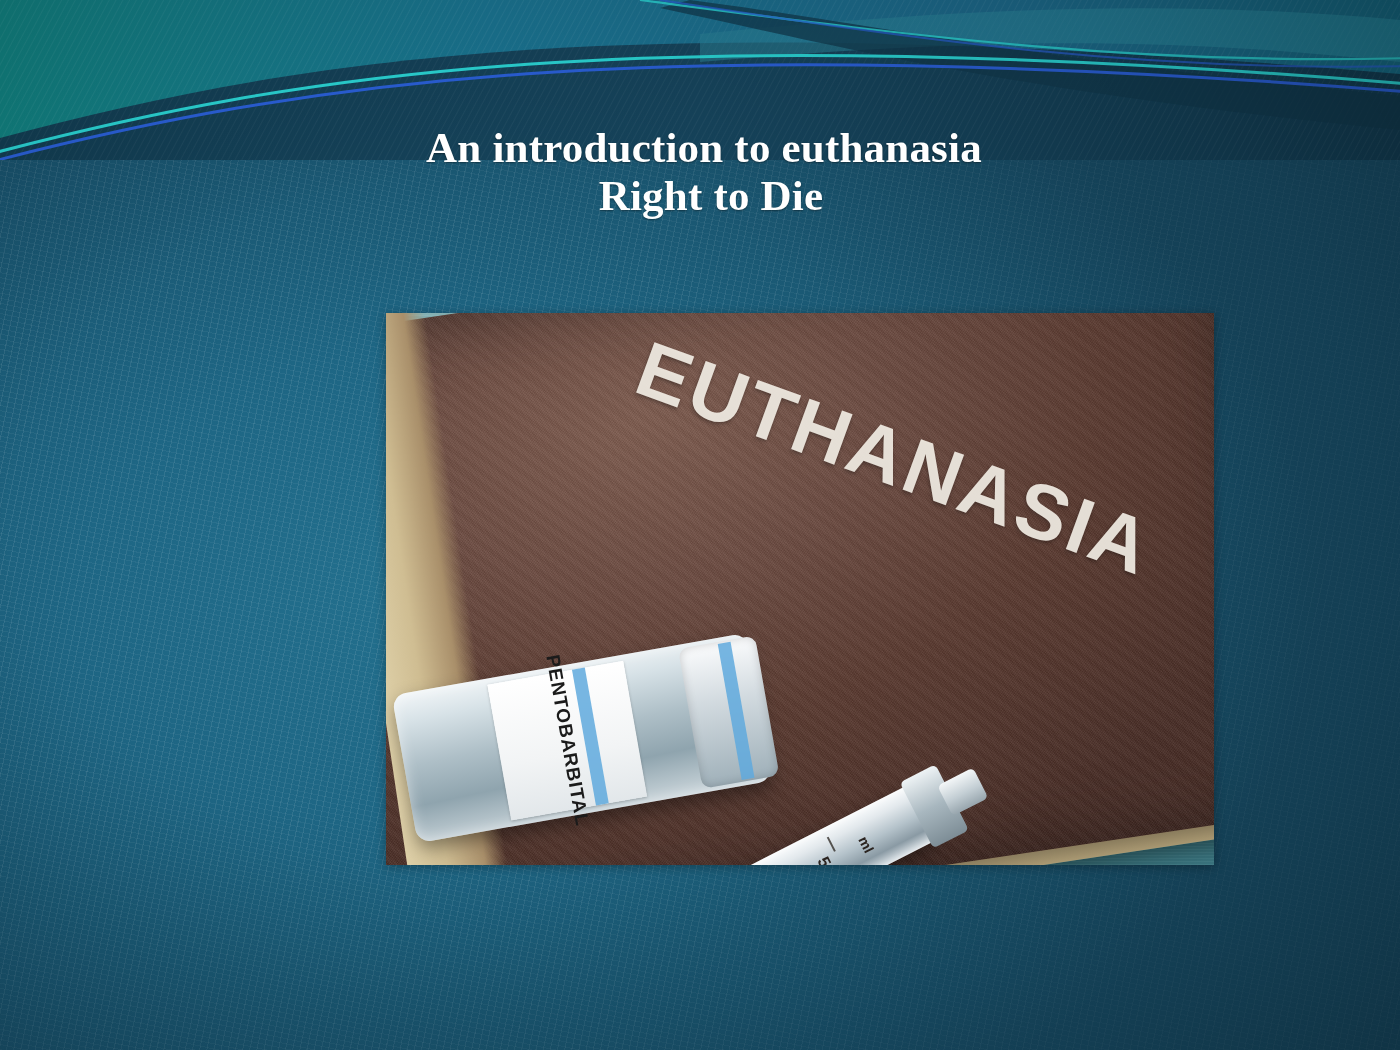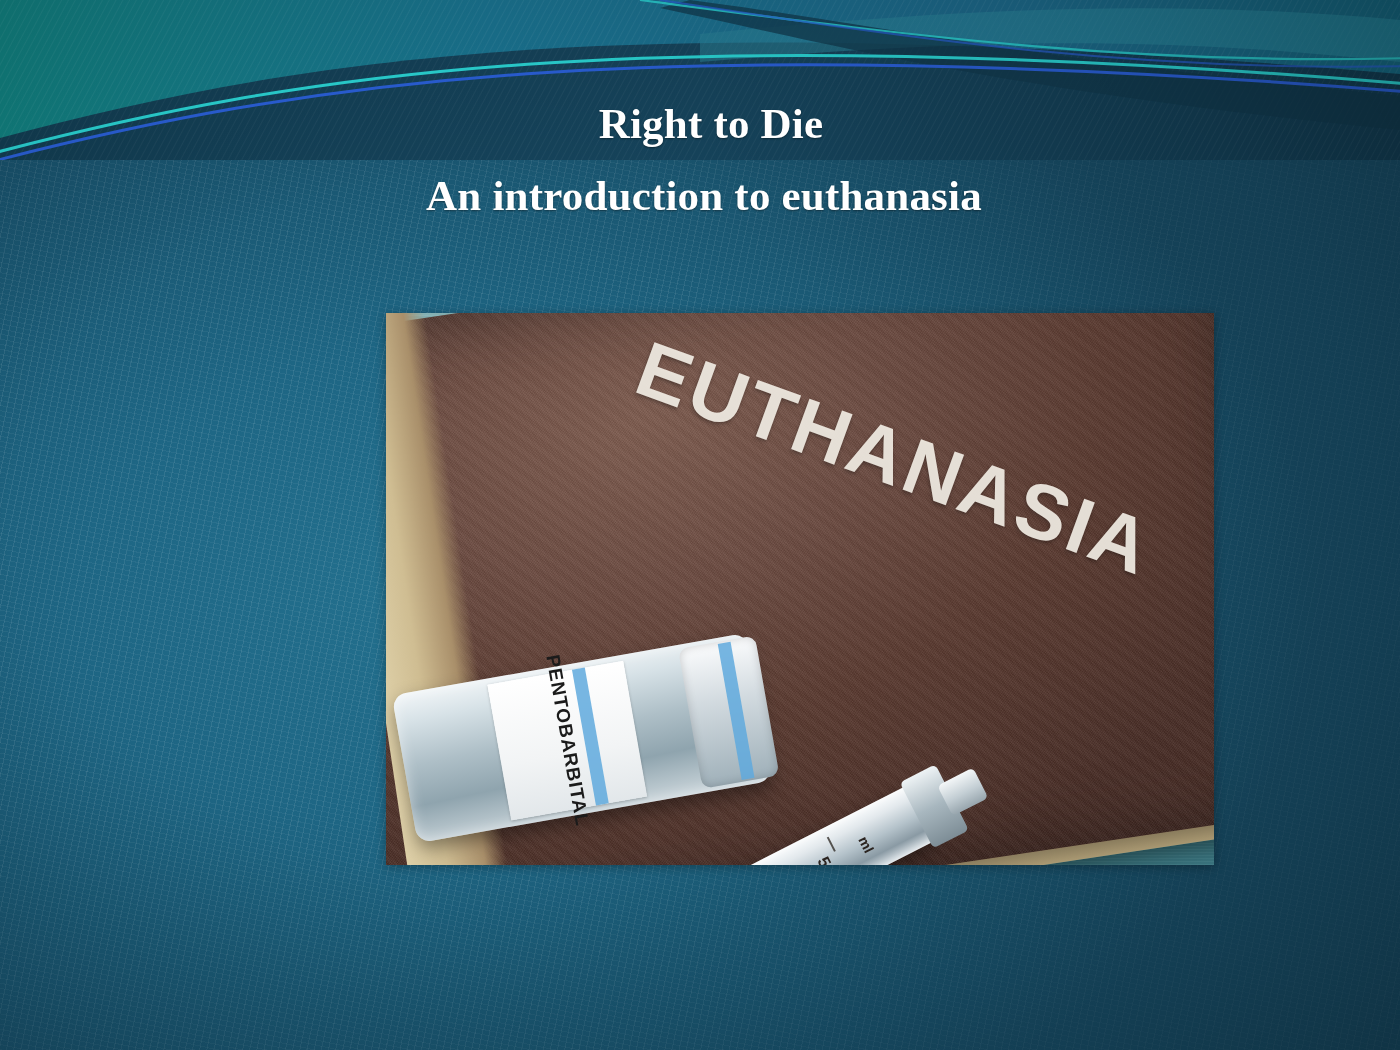--- a/index.html
+++ b/index.html
@@ -195,22 +195,22 @@
 
     <path d="M-10,154 C 300,72 640,20 1410,84" fill="none" stroke="#2ad2d2" stroke-width="3"></path>
     <path d="M-10,162 C 300,82 640,30 1410,92" fill="none" stroke="#2a5fd6" stroke-width="3"></path>
     <path d="M640,0 C 900,34 1130,66 1410,58" fill="none" stroke="#2ad2d2" stroke-width="2.2" opacity=".85"></path>
     <path d="M660,0 C 920,40 1140,72 1410,66" fill="none" stroke="#2a5fd6" stroke-width="2" opacity=".7"></path>
   </svg>
 
   <div class="vign"></div>
 
   <div class="title-block">
+    <div class="title-line t2">An introduction to euthanasia</div>
     <div class="title-line t1">Right to Die</div>
-    <div class="title-line t2">An introduction to euthanasia</div>
   </div>
 
   <div class="pic">
     <div class="pic-inner">
       <div class="cloth"></div>
       <div class="pages"></div>
       <div class="cover"></div>
       <div class="spine-edge"></div>
 
       <div class="cover-word">EUTHANASIA</div>

